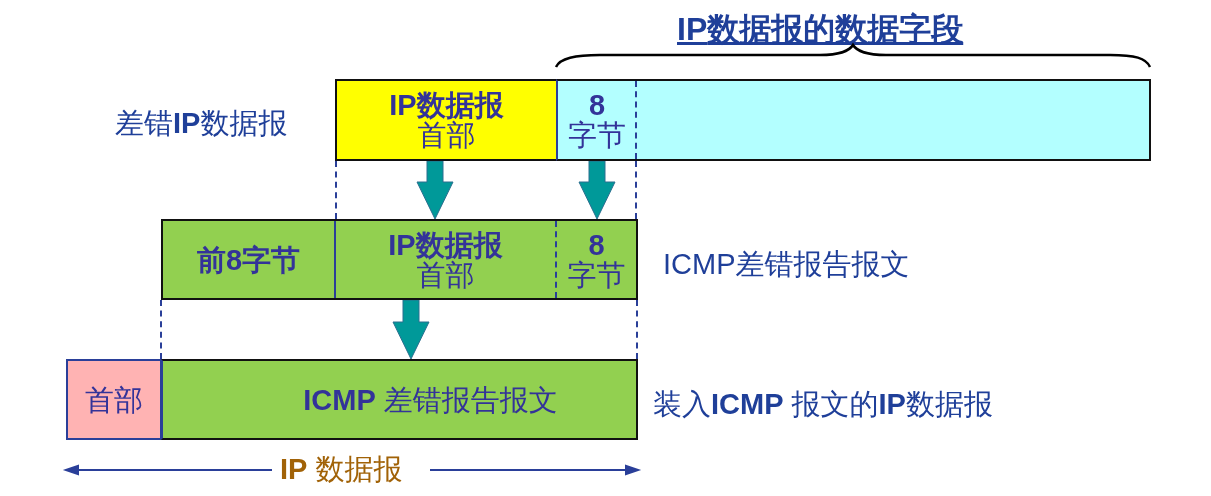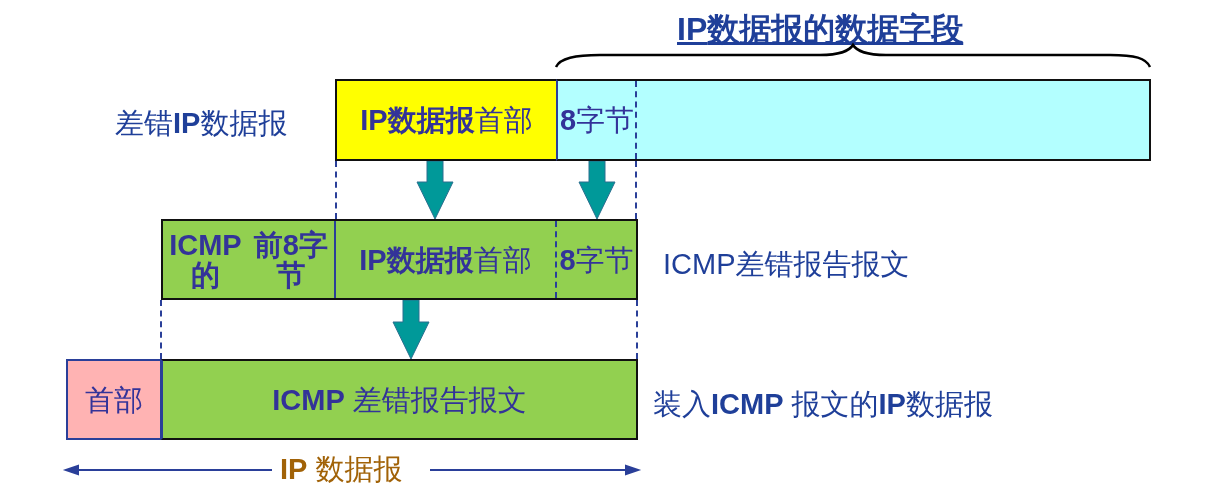--- a/index.html
+++ b/index.html
@@ -1,19 +1,19 @@
 <!DOCTYPE html>
 <html><head>
   <meta charset="utf-8">
   <style>
     html, body { margin: 0; padding: 0; background: #ffffff; }
     body { width: 1211px; height: 496px; position: relative; overflow: hidden;
            font-family: "Liberation Sans", "DejaVu Sans", sans-serif; }
     .box { position: absolute; box-sizing: border-box; border: 2px solid #111111; }
-    .cell { position: absolute; display: flex; flex-direction: row; align-items: center;
+    .cell { position: absolute; display: flex; flex-direction: column; align-items: center;
             justify-content: center; text-align: center; color: #333399; font-size: 29px;
             line-height: 30px; }
     .cell .b { font-weight: bold; }
     .label { position: absolute; color: #1f3f99; font-size: 29px; white-space: nowrap; }
     .label b { font-weight: bold; }
     .vsep { position: absolute; width: 2px; background: #2a3f99; }
     .dash { position: absolute; width: 0; border-left: 2px dashed #2a3f99; }
     svg { position: absolute; left: 0; top: 0; }
   </style>
 </head>
@@ -64,21 +64,20 @@
 <div class="dash" style="left:635px; top:81px; height:78px;"></div>
 
 <div class="dash" style="left:335px; top:161px; height:58px;"></div>
 <div class="dash" style="left:635px; top:161px; height:58px;"></div>
 
 <div class="box" style="left:161px; top:219px; width:477px; height:81px; background:#92d050;">
 </div>
 <div class="vsep" style="left:334px; top:221px; height:77px;"></div>
 <div class="dash" style="left:555px; top:221px; height:77px;"></div>
 <div class="cell" style="left:163px; top:221px; width:171px; height:77px;">
-  <span class="b">ICMP的</span>
   <span class="b">前8字节</span>
 </div>
 <div class="cell" style="left:336px; top:221px; width:219px; height:77px;">
   <span class="b">IP数据报</span>
   <span>首部</span>
 </div>
 <div class="cell" style="left:557px; top:221px; width:79px; height:77px;">
   <span class="b">8</span>
   <span>字节</span>
 </div>
@@ -89,21 +88,21 @@
 <div class="dash" style="left:160px; top:300px; height:59px;"></div>
 <div class="dash" style="left:636px; top:300px; height:59px;"></div>
 
 <div class="box" style="left:66px; top:359px; width:96px; height:81px; background:#ffb3b3; border-color:#2a3f99;">
 </div>
 <div class="box" style="left:161px; top:359px; width:477px; height:81px; background:#92d050; border-left:2px solid #2a3f99;">
 </div>
 <div class="cell" style="left:68px; top:361px; width:92px; height:77px;">
   <span>首部</span>
 </div>
-<div class="cell" style="left:163px; top:361px; width:473px; height:77px;">
+<div class="cell" style="left:163px; top:361px; width:473px; height:77px;padding-left:31px;">
   <span style="font-weight:normal;"><b>ICMP</b> 差错报告报文</span>
 </div>
 <div class="label" style="left:653px; top:385px;text-align:right;">
   <span>装入<b>ICMP</b> 报文的<b>IP</b>数据报</span>
 </div>
 
 <div class="label" style="left:280px; top:450px; color:#a16207;">
   <span><b>IP</b> 数据报</span>
 </div>
 

